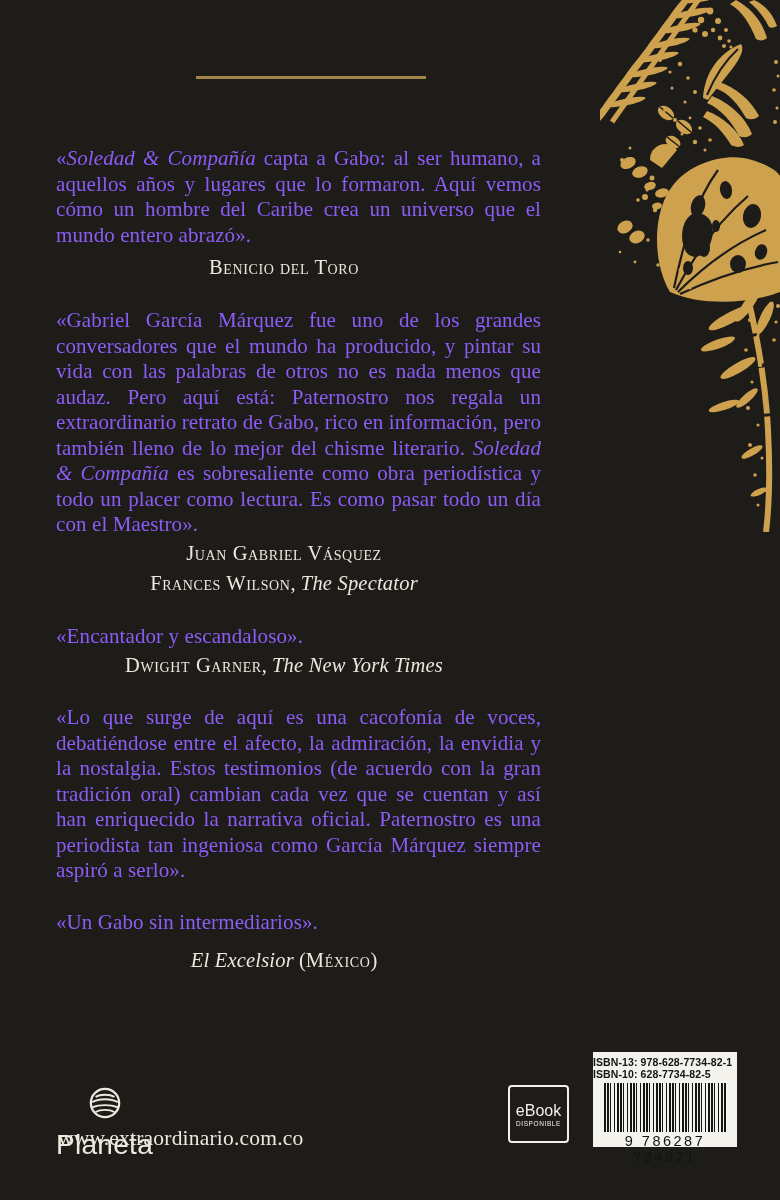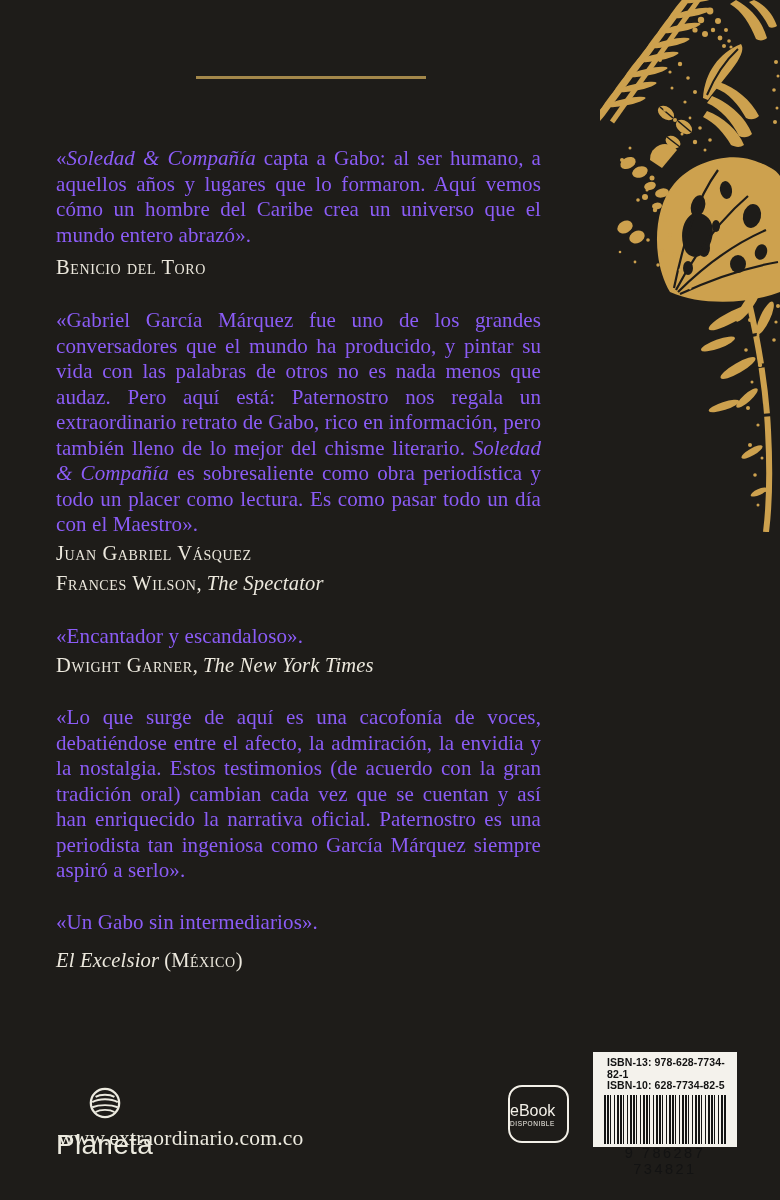--- a/index.html
+++ b/index.html
@@ -7,45 +7,45 @@
     position:relative;width:780px;height:1200px;overflow:hidden;
     background:#1e1c19;color:#ede9df;
     font-family:"Liberation Serif","DejaVu Serif",serif;
     -webkit-font-smoothing:antialiased;
   }
   .deco{position:absolute;top:0;right:0;pointer-events:none;}
   .rule{position:absolute;left:196px;top:76px;width:230px;height:3px;background:#a3874a;}
   .content{position:absolute;left:56px;top:0;width:485px;display:flow-root;}
   .qt{margin:0;font-size:21px;line-height:25.5px;text-align:justify;letter-spacing:.1px;color:#8b5cf6;}
   .qt i{font-style:italic;}
-  .attr{margin:4px 0 0 0;font-size:20.5px;line-height:26px;text-align:left;padding-right:29px;color:#ece8dd;}
+  .attr{margin:4px 0 0 0;font-size:20.5px;line-height:26px;text-align:center;padding-right:29px;color:#ece8dd;}
   .sc{font-variant:small-caps;letter-spacing:.6px;}
   .attr i{font-style:italic;letter-spacing:.2px;}
   .s1 .qt{margin-top:146px}.s1 .attr{margin-top:6px}
   .s2 .qt{margin-top:28px}.s2 .attr{margin-top:2px}
   .s3 .qt{margin-top:24px}.s3 .attr{margin-top:4px}
   .s4 .qt{margin-top:28px}.s4 .attr{margin-top:3px}
   .s5 .qt{margin-top:27px}.s5 .attr{margin-top:2px}
   .s6 .qt{margin-top:26px}.s6 .attr{margin-top:12px}
   .brand{position:absolute;left:56px;top:1086px;display:flex;align-items:center;gap:9px;flex-direction:column;}
   .brand-name{font-family:"Liberation Sans",sans-serif;font-size:28px;font-weight:500;color:#eceadf;letter-spacing:.3px;}
   .site{position:absolute;left:58px;top:1126px;font-size:21.5px;color:#eceadf;letter-spacing:.2px;}
   .ebook{
     position:absolute;left:508px;top:1085px;width:61px;height:58px;box-sizing:border-box;
-    border:2.5px solid #f3f0e8;border-radius:14px;color:#f3f0e8;
-    display:flex;flex-direction:column;justify-content:center;
+    border:2.5px solid #f3f0e8;border-radius:4px;color:#f3f0e8;
+    display:flex;flex-direction:column;align-items:center;justify-content:center;
     font-family:"Liberation Sans",sans-serif;background:transparent;
   }
   .ebook-main{font-size:16px;font-weight:500;line-height:17px;}
   .ebook-sub{font-size:6.5px;letter-spacing:.6px;margin-top:1px;}
   .bc{
     position:absolute;left:593px;top:1052px;width:144px;height:95px;box-sizing:border-box;
     background:#f4f2ec;color:#131313;font-family:"Liberation Sans",sans-serif;padding-top:5px;
   }
-  .bc-isbn{font-size:10.5px;font-weight:700;line-height:11.5px;padding-left:14px;letter-spacing:.1px;}
+  .bc-isbn{font-size:10.5px;font-weight:700;line-height:11.5px;letter-spacing:.1px;}
   .bc-bars{
     margin:3px auto 0;width:122px;height:49px;background-color:#f4f2ec;
     background-image:repeating-linear-gradient(90deg,
       #141414 0 2px,transparent 2px 3px,#141414 3px 5px,transparent 5px 6px,
       #141414 6px 7px,transparent 7px 10px,#141414 10px 11px,transparent 11px 13px);
   }
   .bc-num{font-size:14.5px;font-weight:500;letter-spacing:2.5px;text-align:center;margin-top:1px;}
 </style>
 </head>
 <body>

